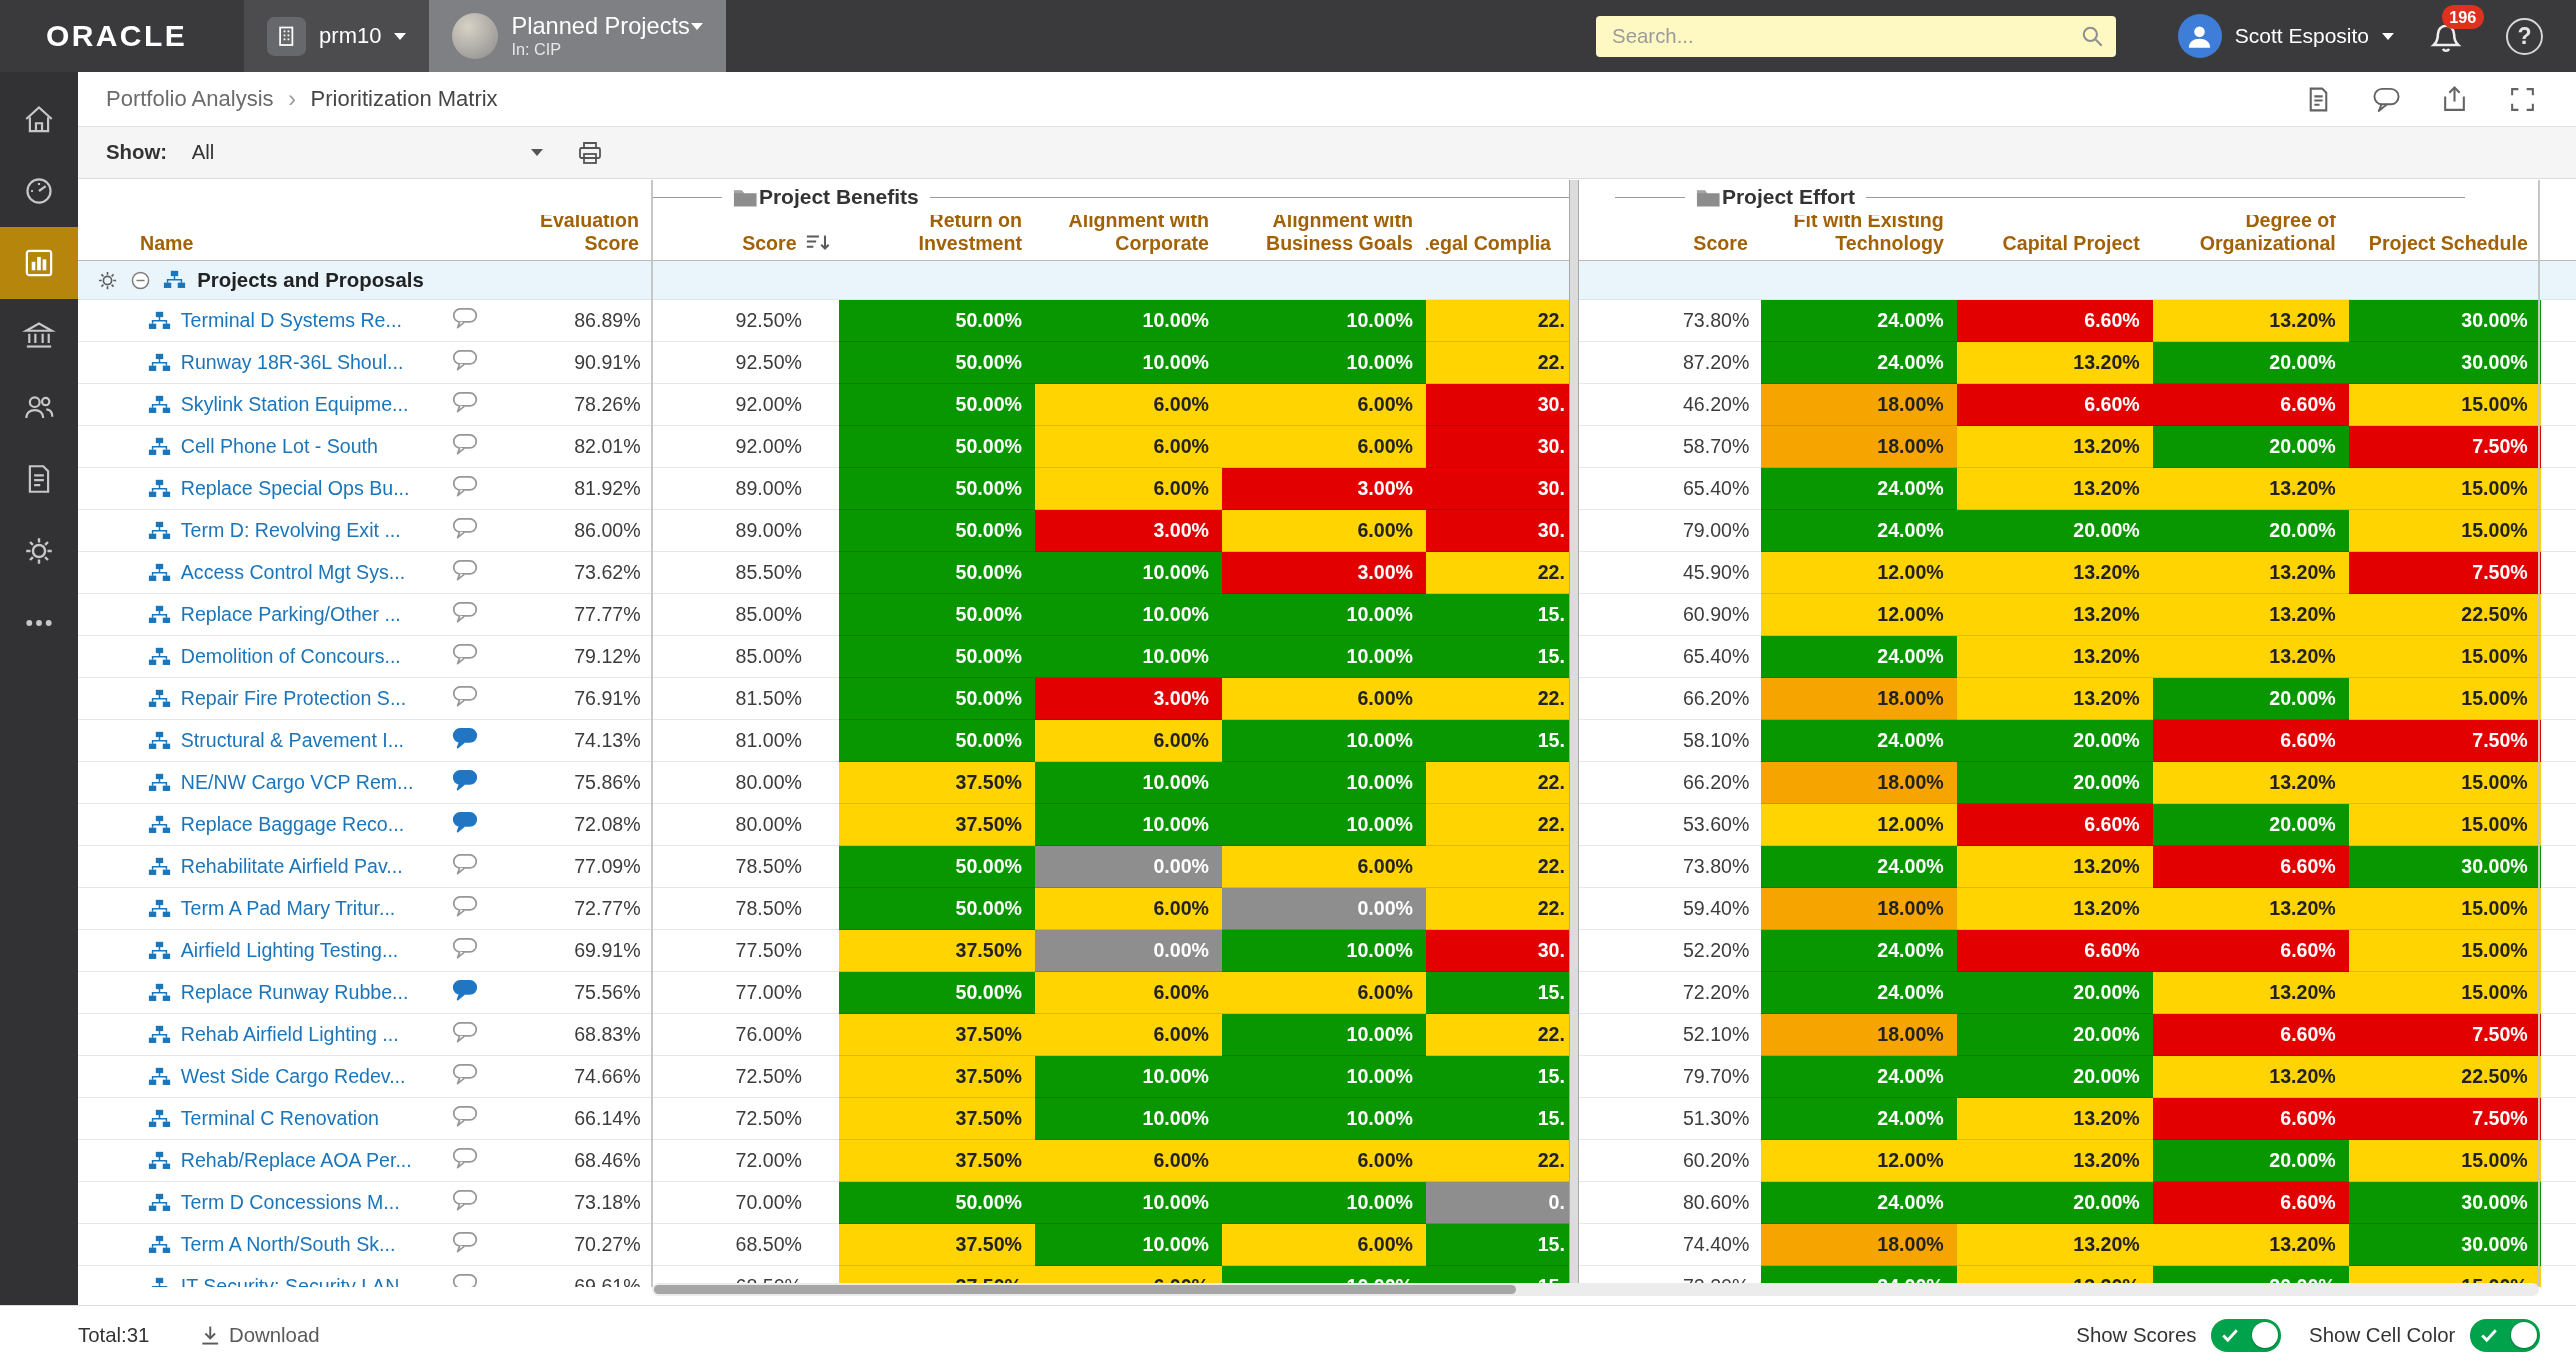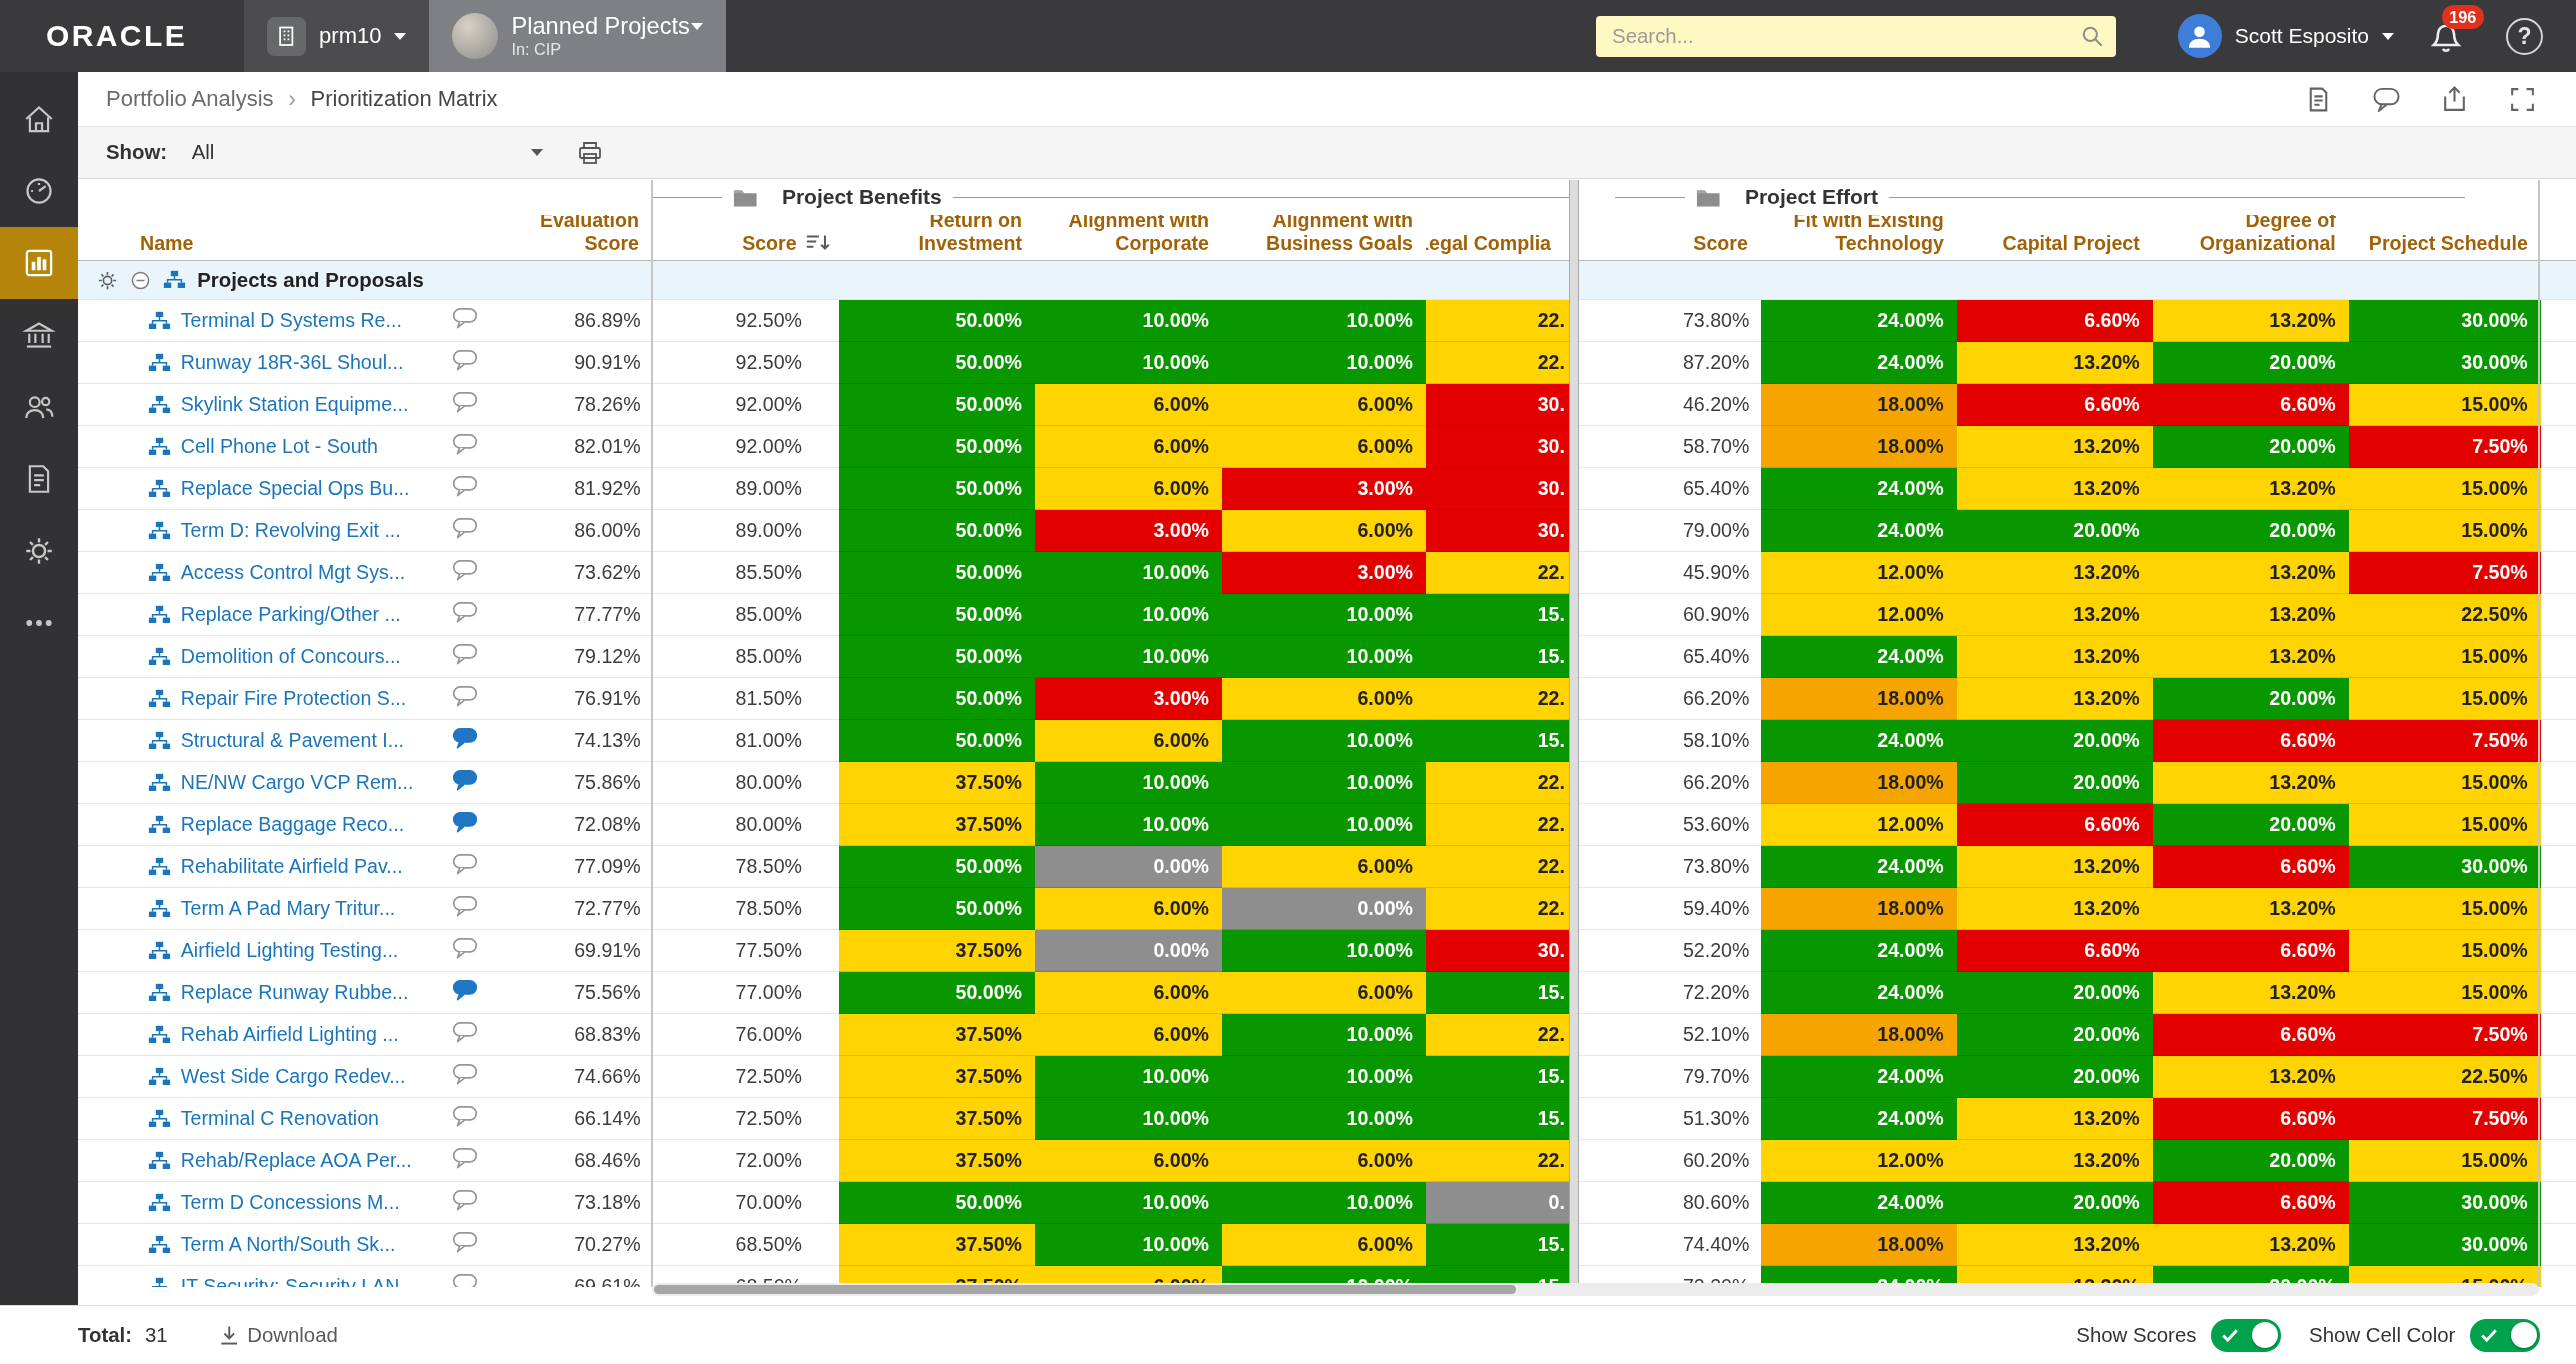--- a/index.html
+++ b/index.html
@@ -63,21 +63,21 @@
   .print-btn svg{width:28px;height:28px}
 
   
   .grid{display:grid;grid-template-columns:411px 163px 187px 196px 187px 204px 143px 9.8px 182px 196px 196px 196px 192px 37px}
   .thead{position:relative;height:82px;background:#fff;border-bottom:0.8px solid #b9b9b9}
   .tier1{position:relative;height:36px}
   .grp{position:absolute;top:0;height:36px;display:flex;align-items:center}
   .grp .line{border-top:1.6px solid #9b9b9b;height:0}
   .grp .lfix{width:70px}
   .grp .lflex{flex:1}
-  .glabel{display:flex;align-items:center;gap:24px;margin:0 11.4px;font-size:21px;font-weight:bold;color:#333;white-space:nowrap}
+  .glabel{display:flex;align-items:center;gap:1px;margin:0 11.4px;font-size:21px;font-weight:bold;color:#333;white-space:nowrap}
   .glabel svg{width:24.5px;height:21px}
   .grp-benefits{left:574px;width:917px}
   .grp-effort{left:1537px;width:850px}
   .tier2{height:46px}
   .hc{display:flex;align-items:flex-end;justify-content:flex-end;padding:0 13px 6.5px 0;font-weight:bold;font-size:19.6px;line-height:23px;color:#a16207;text-align:right;white-space:pre-line;overflow:hidden;cursor:pointer}
   .hc.name-h{justify-content:flex-start;padding-left:62px;text-align:left}
   .hc.bscore-h{padding-right:8.2px;gap:8.2px}
   .hc.bscore-h svg{width:26px;height:21px;margin-bottom:1.6px}
   .hc.legal-h{padding-right:18px;white-space:nowrap}
   .hc.static{cursor:default}
@@ -111,21 +111,21 @@
   
   .vsplit{position:absolute;left:1491px;top:108px;width:9.8px;height:1107px;background:#dcdcdc;border-left:0.8px solid #a9a9a9;border-right:0.8px solid #a9a9a9;z-index:5;cursor:col-resize}
   .pline{position:absolute;top:108px;height:1107px;width:1.6px;background:#c6c6c6;z-index:4}
   .pl-left{left:573px}
   .pl-right{left:2460px}
   .hscroll{position:absolute;left:574px;top:1211px;width:1887px;height:13px;background:#ececec;border-radius:6.5px;z-index:6}
   .hthumb{position:absolute;left:1.6px;top:1.6px;width:862px;height:9.8px;background:#a6a6a6;border-radius:4.9px;cursor:grab}
 
   
   .footer{height:60px;border-top:0.8px solid #ddd;display:flex;align-items:center;background:#fff;padding:0 36px 0 78px;font-size:20.4px;color:#333;flex:0 0 auto}
-  .tlabel{font-weight:bold;margin-right:13px}
+  .tlabel{font-weight:normal;margin-right:0}
   .tval{margin-right:49px}
   .dl{display:flex;align-items:center;gap:6px;color:#5a5a5a;cursor:pointer}
   .dl svg{width:24.5px;height:24.5px}
   .foot-right{margin-left:auto;display:flex;align-items:center}
   .toggle-label{margin-right:14.7px}
   .toggle{width:70px;height:33px;border-radius:16.3px;background:var(--toggle_on,#00a24b);position:relative;display:flex;align-items:center;padding-left:9.8px;margin-right:28px;cursor:pointer}
   .toggle.last{margin-right:0}
   .toggle svg{width:18px;height:16.3px}
   .knob{position:absolute;right:3.3px;top:3.3px;width:26px;height:26px;border-radius:50%;background:#fff;box-shadow:0 0.8px 2.4px rgba(0,0,0,.35)}
 </style>

